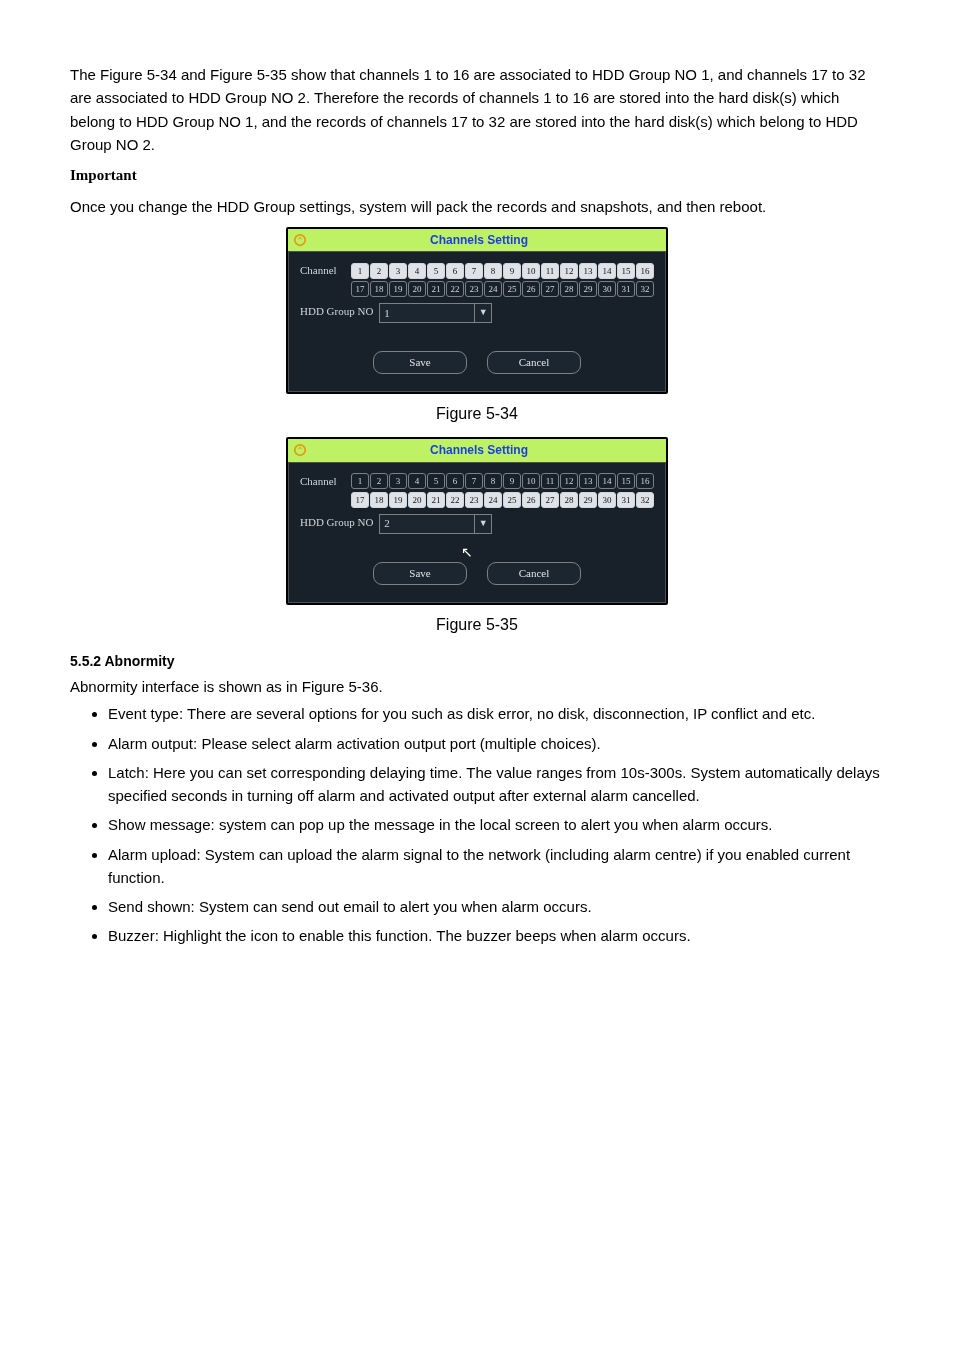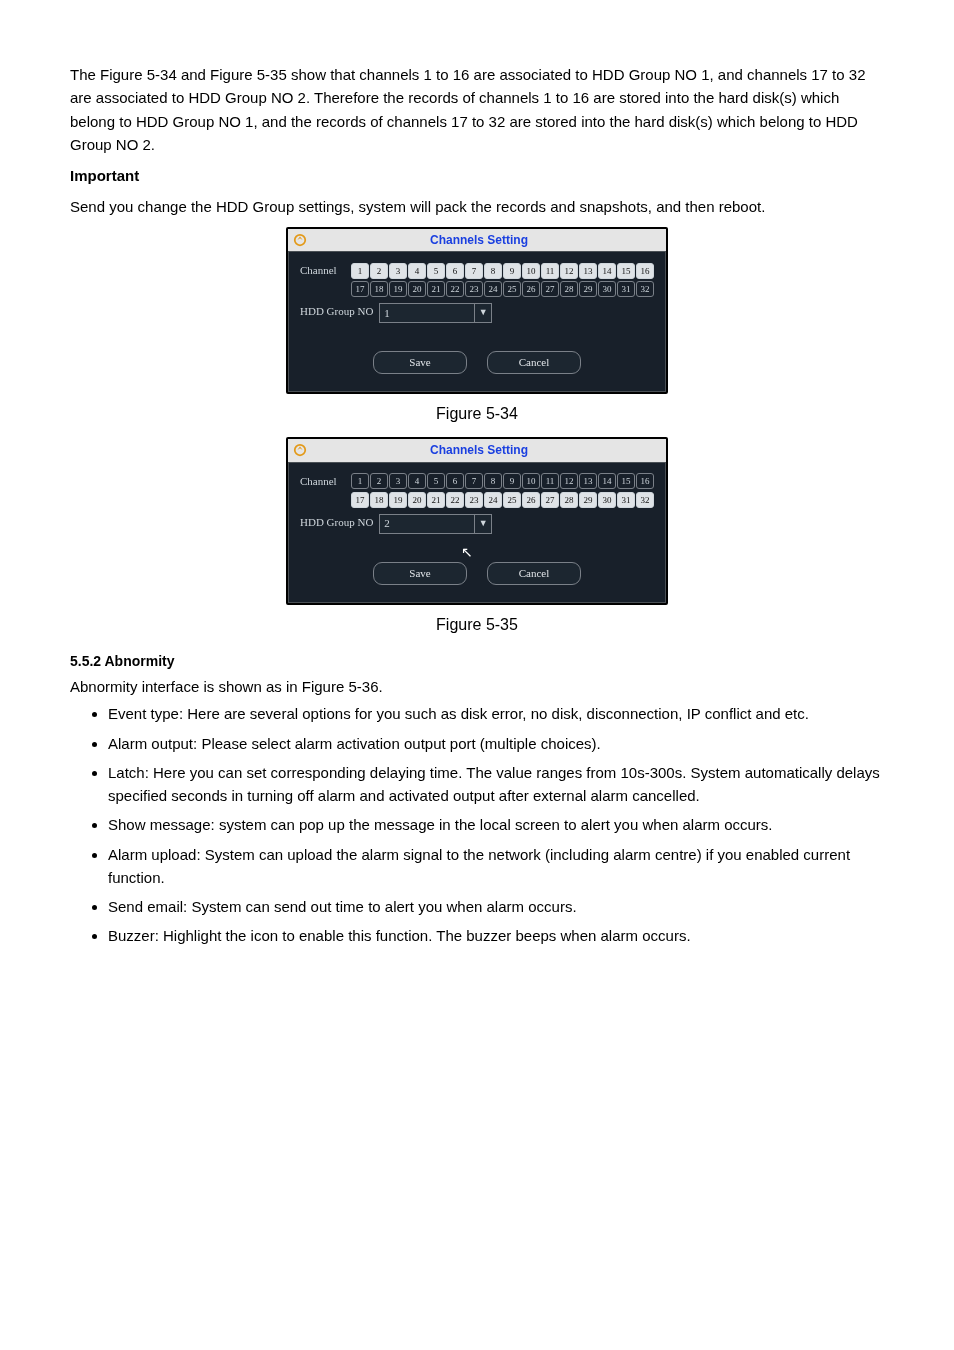--- a/index.html
+++ b/index.html
@@ -7,33 +7,33 @@
     font-size: 15px;
     line-height: 1.55;
     color: #000;
     background: #fff;
     margin: 0;
     padding: 55px 70px;
     width: 954px;
     box-sizing: border-box;
   }
   .intro-para { margin: 8px 0 4px 0; }
-  .important { font-weight: bold; }
+  .important { font-weight: bold; font-family: Liberation Serif, serif; }
   .dialog-wrap { display: flex; justify-content: center; margin: 8px 0 4px 0; }
   .dialog {
     width: 378px;
     border: 2px solid #000;
     border-radius: 2px;
     background: #18202a;
     color: #b8c0c8;
     font-size: 11px;
     box-shadow: 0 0 0 1px #4a5055 inset;
   }
   .dialog-titlebar {
-    background: #e5e5e5;
+    background: #bef264;
     color: #1a3fe0;
     font-weight: bold;
     font-size: 12px;
     display: flex;
     align-items: center;
     padding: 2px 4px;
     border-bottom: 1px solid #4a5055;
   }
   .title-icon {
     width: 16px; height: 16px;
@@ -94,21 +94,21 @@
   h3.section { font-size: 14px; font-weight: bold; margin: 14px 0 2px 0; }
   .para { margin: 0 0 4px 0; }
   ul.bullets { list-style: disc; padding-left: 38px; margin: 4px 0; }
   ul.bullets li { margin-bottom: 6px; }
 </style>
 </head>
 <body>
 
 <p class="intro-para">The Figure 5-34 and Figure 5-35 show that channels 1 to 16 are associated to HDD Group NO 1, and channels 17 to 32 are associated to HDD Group NO 2. Therefore the records of channels 1 to 16 are stored into the hard disk(s) which belong to HDD Group NO 1, and the records of channels 17 to 32 are stored into the hard disk(s) which belong to HDD Group NO 2.</p>
 <p class="intro-para important">Important</p>
-<p class="intro-para">Send you change the HDD Group settings, system will pack the records and snapshots, and then reboot.</p>
+<p class="intro-para">Once you change the HDD Group settings, system will pack the records and snapshots, and then reboot.</p>
 
 <div class="dialog-wrap">
   <div class="dialog">
     <div class="dialog-titlebar">
       <span class="title-icon">
         <svg viewBox="0 0 16 16">
             <circle cx="8" cy="8" r="6" fill="none" stroke="#e39a1a" stroke-width="2"></circle>
             <path d="M8 4 L5 8 L8 6 L11 8 Z" fill="#e39a1a"></path>
           </svg>
       </span>
@@ -240,20 +240,20 @@
         <span class="dlg-btn">Cancel</span>
       </div>
     </div>
   </div>
 </div>
 <div class="fig-caption">Figure 5-35</div>
 
 <h3 class="section">5.5.2  Abnormity</h3>
 <p class="para">Abnormity interface is shown as in Figure 5-36.</p>
 <ul class="bullets">
-  <li>Event type: Here are several options for you such as disk error, no disk, disconnection, IP conflict and etc.</li>
+  <li>Event type: There are several options for you such as disk error, no disk, disconnection, IP conflict and etc.</li>
   <li>Alarm output: Please select alarm activation output port (multiple choices).</li>
   <li>Latch: Here you can set corresponding delaying time. The value ranges from 10s-300s. System automatically delays specified seconds in turning off alarm and activated output after external alarm cancelled.</li>
   <li>Show message: system can pop up the message in the local screen to alert you when alarm occurs.</li>
   <li>Alarm upload: System can upload the alarm signal to the network (including alarm centre) if you enabled current function.</li>
-  <li>Send email: System can send out time to alert you when alarm occurs.</li>
+  <li>Send shown: System can send out email to alert you when alarm occurs.</li>
   <li>Buzzer: Highlight the icon to enable this function. The buzzer beeps when alarm occurs.</li>
 </ul>
 
 </body></html>

